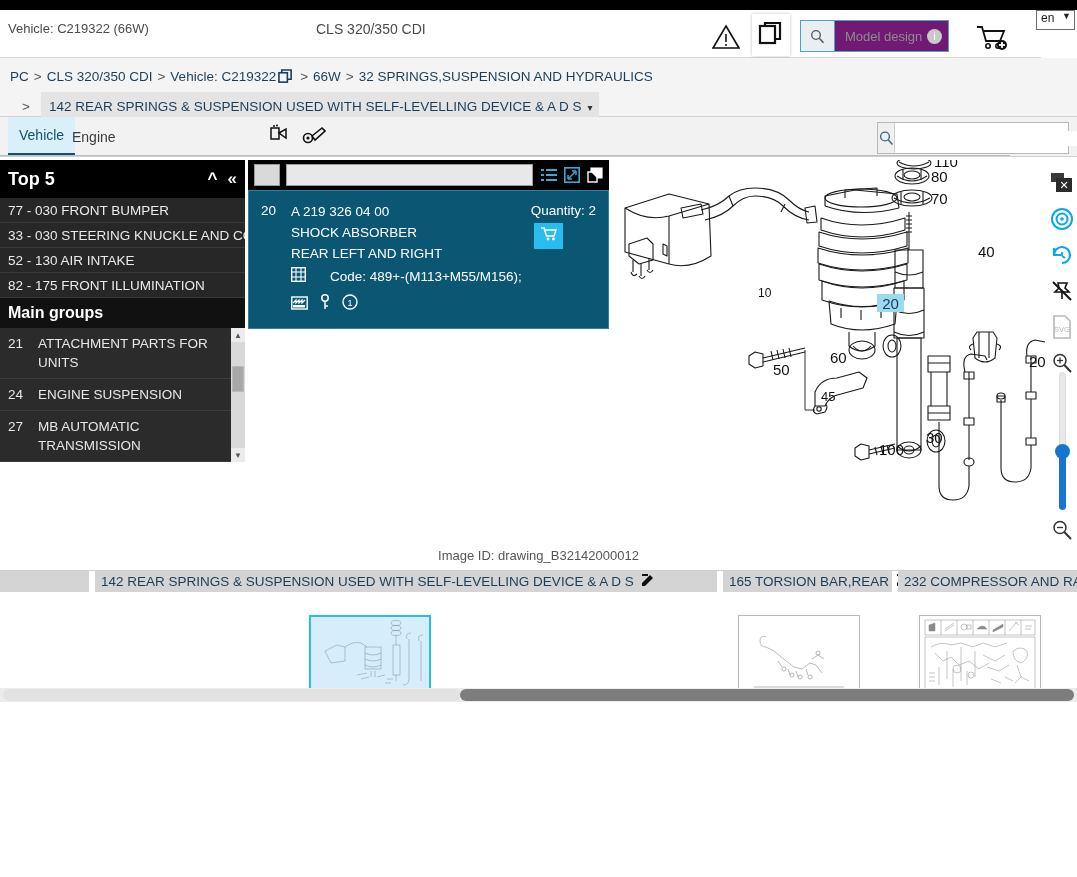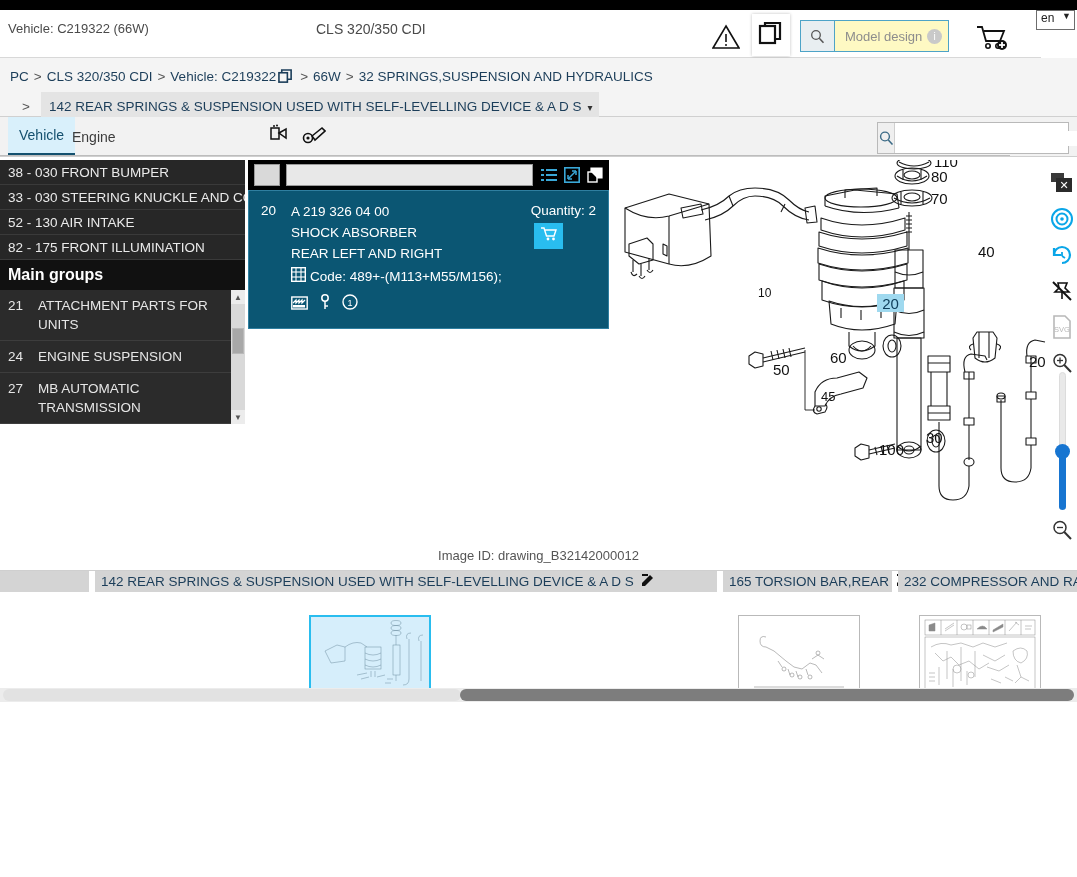--- a/index.html
+++ b/index.html
@@ -22,21 +22,21 @@
   .veh-model { position:absolute; left:316px; top:21px; font-size:14px; color:#4a4a4a; white-space:nowrap; }
 
   .warn-icon { position:absolute; left:712px; top:24px; width:28px; height:26px; cursor:pointer; }
   .copy-btn {
     position:absolute; left:752px; top:14px; width:38px; height:42px;
     background:#ffffff; box-shadow:0 0 3px rgba(0,0,0,.25);
     display:flex; align-items:center; justify-content:center; cursor:pointer;
   }
   .model-search {
     position:absolute; left:800px; top:20px; width:149px; height:32px;
-    border:1px solid #4da3c7; background:#fef9c3; display:flex; align-items:center;
+    border:1px solid #4da3c7; background:#701a75; display:flex; align-items:center;
   }
   .model-search .mag {
     width:34px; height:30px; background:#e8eef1; border-right:1px solid #4da3c7;
     display:flex; align-items:center; justify-content:center;
   }
   .model-search .ph {
     flex:1; font-size:13px; color:#8d8d8d; padding-left:10px; white-space:nowrap;
     display:flex; align-items:center;
   }
   .model-search .badge {
@@ -122,21 +122,21 @@
   .cardwrap { position:absolute; left:248px; top:160px; width:361px; }
   .card-head { height:30px; background:#000; display:flex; align-items:center; padding:0 6px; }
   .card-head .numbox { width:26px; height:22px; background:#d9d9d9; border:1px solid #9a9a9a; }
   .card-head .field { flex:1; height:22px; background:#e8e8e8; border:1px solid #9a9a9a; margin-left:6px; }
   .card-head .hicons { display:flex; gap:7px; align-items:center; margin-left:8px; }
   .card-head .hicons span { cursor:pointer; display:flex; align-items:center; }
   .card-body { background:#0b5673; border:1px solid #2f7fa0; color:#fff; padding:10px 12px 14px 12px; position:relative; min-height:128px; }
   .cb-pos { position:absolute; left:12px; top:12px; font-size:13.5px; }
   .cb-lines { margin-left:30px; }
   .cb-line { font-size:13.5px; line-height:21px; }
-  .cb-code { display:flex; align-items:center; gap:4px; margin-top:2px; }
+  .cb-code { display:flex; align-items:center; gap:24px; margin-top:2px; }
   .cb-icons { display:flex; gap:11px; align-items:center; margin-top:7px; }
   .cb-qty { position:absolute; right:12px; top:12px; font-size:13.5px; }
   .cb-cart { position:absolute; right:45px; top:32px; width:29px; height:26px; background:#29bdef;
     display:flex; align-items:center; justify-content:center; cursor:pointer; }
 
   
   .diagram { position:absolute; left:609px; top:160px; width:438px; height:382px; background:#fff; overflow:hidden; }
   .hl-20 { position:absolute; left:877px; top:294px; width:27px; height:18px; background:#9fd9ef; }
 
   
@@ -314,21 +314,28 @@
       <svg width="16" height="16" viewBox="0 0 16 16">
           <circle cx="7" cy="6.5" r="4.4" fill="none" stroke="#3b6a86" stroke-width="1.4"></circle>
           <line x1="10.3" y1="10" x2="14.5" y2="14.5" stroke="#3b6a86" stroke-width="1.6"></line>
         </svg>
     </div>
     <input placeholder="" style="">
 
   </div>
 
   <div class="leftpanel">
-    <div class="top5-item">38 - 030 FRONT BUMPER</div>
+    <div class="panel-head">
+      <span>Top 5</span>
+      <span class="acts">
+        <span>^</span>
+        <span>«</span>
+      </span>
+    </div>
+    <div class="top5-item">77 - 030 FRONT BUMPER</div>
     <div class="top5-item">33 - 030 STEERING KNUCKLE AND CO...</div>
     <div class="top5-item">52 - 130 AIR INTAKE</div>
     <div class="top5-item">82 - 175 FRONT ILLUMINATION</div>
 
     <div class="mg-head">Main groups</div>
     <div class="mg-wrap">
       <div class="mg-item">
         <span class="num">21</span>
         <span class="txt">ATTACHMENT PARTS FOR UNITS</span>
       </div>

